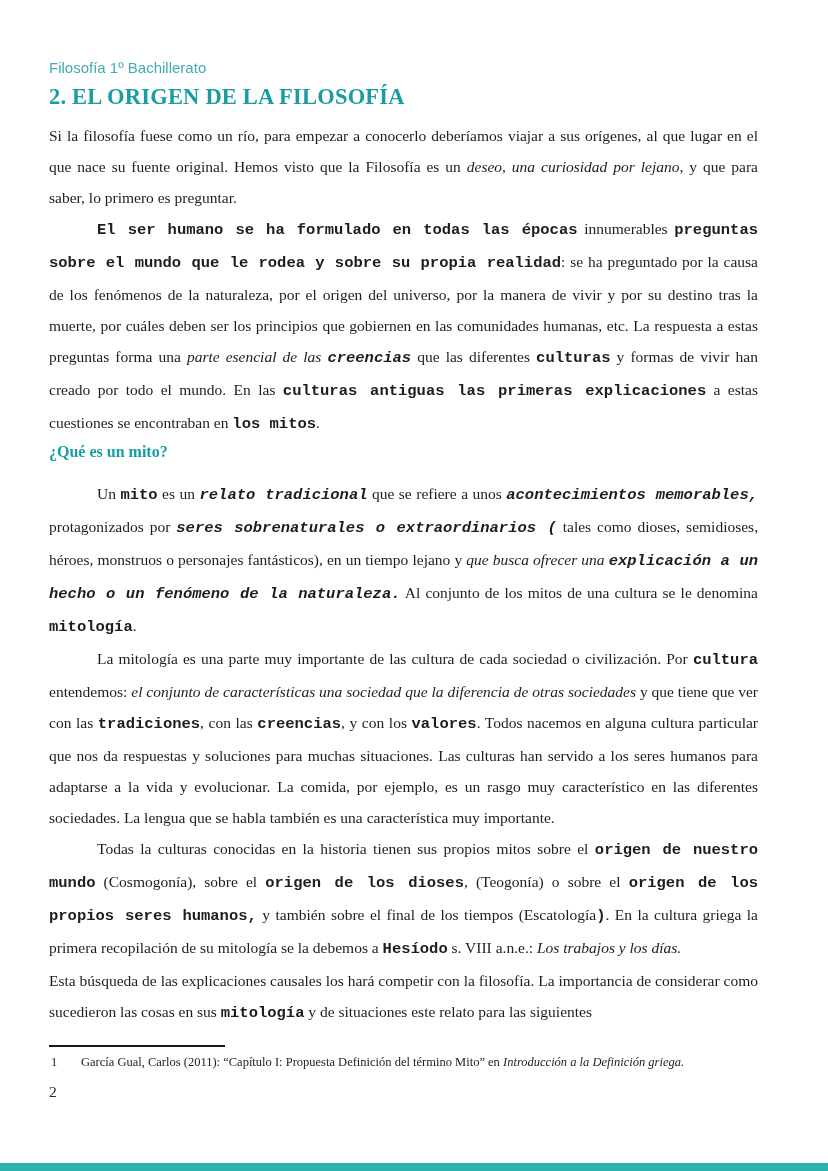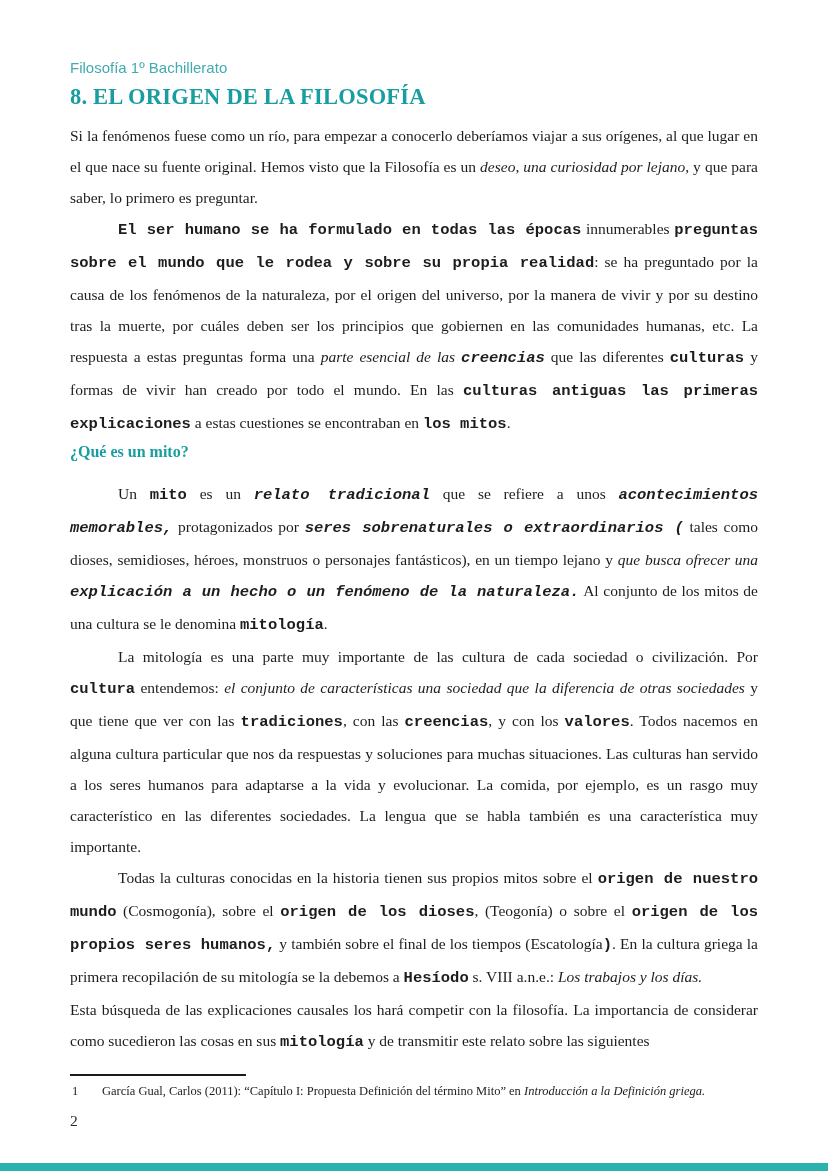--- a/index.html
+++ b/index.html
@@ -9,21 +9,21 @@
     width: 828px;
     height: 1171px;
     overflow: hidden;
   }
   body {
     position: relative;
     font-family: "Liberation Serif", serif;
     color: #1d1d1d;
   }
   .page {
-    padding: 58px 70px 0 70px;
+    padding: 58px 70px 0 49px;
     box-sizing: border-box;
   }
   .course-header {
     font-family: "Liberation Sans", sans-serif;
     font-size: 15px;
     line-height: 19px;
     color: var(--header-color, #43aab0);
     margin: 0 0 6px 0;
   }
   h1.doc-title {
@@ -94,30 +94,30 @@
     background: var(--bar-color, #2bb2af);
   }
 </style>
 </head>
 <body style="color: rgb(29, 29, 29);">
 
 <div class="page">
 
   <div class="course-header">Filosofía 1º Bachillerato</div>
 
-  <h1 class="doc-title">8. EL ORIGEN DE LA FILOSOFÍA</h1>
+  <h1 class="doc-title">2. EL ORIGEN DE LA FILOSOFÍA</h1>
 
   <div class="blocks">
-      <p><span>Si la fenómenos fuese como un río, para empezar a conocerlo deberíamos viajar a sus orígenes, al que lugar en el que nace su fuente original. Hemos visto que la Filosofía es un </span><span class="i">deseo, una curiosidad por lejano</span><span>, y que para saber, lo primero es preguntar.</span></p>
+      <p><span>Si la filosofía fuese como un río, para empezar a conocerlo deberíamos viajar a sus orígenes, al que lugar en el que nace su fuente original. Hemos visto que la Filosofía es un </span><span class="i">deseo, una curiosidad por lejano</span><span>, y que para saber, lo primero es preguntar.</span></p>
       <p class="indent"><span class="b">El ser humano se ha formulado en todas las épocas</span><span> innumerables </span><span class="b">preguntas sobre el mundo que le rodea y sobre su propia realidad</span><span>: se ha preguntado por la causa de los fenómenos de la naturaleza, por el origen del universo, por la manera de vivir y por su destino tras la muerte, por cuáles deben ser los principios que gobiernen en las comunidades humanas, etc. La respuesta a estas preguntas forma una </span><span class="i">parte esencial de las </span><span class="b i">creencias</span><span> que las diferentes </span><span class="b">culturas</span><span> y formas de vivir han creado por todo el mundo. En las </span><span class="b">culturas antiguas las primeras explicaciones</span><span> a estas cuestiones se encontraban en </span><span class="b">los mitos</span><span>.</span></p>
       <h3><span>¿Qué es un mito?</span></h3>
       <p class="indent"><span>Un </span><span class="b">mito</span><span> es un </span><span class="b i">relato tradicional</span><span> que se refiere a unos </span><span class="b i">acontecimientos memorables,</span><span> protagonizados por </span><span class="b i">seres sobrenaturales o extraordinarios (</span><span> tales como dioses, semidioses, héroes, monstruos o personajes fantásticos),  en un tiempo lejano y </span><span class="i">que busca ofrecer una </span><span class="b i">explicación a un hecho o un fenómeno de la naturaleza.</span><span> Al conjunto de los mitos de una cultura se le denomina </span><span class="b">mitología</span><span>.</span></p>
       <p class="indent"><span>La mitología es una parte muy importante de las cultura de cada sociedad o civilización. Por </span><span class="b">cultura</span><span> entendemos: </span><span class="i">el conjunto de características una sociedad que la diferencia de otras sociedades</span><span> y que tiene que ver con las </span><span class="b">tradiciones</span><span>, con las </span><span class="b">creencias</span><span>,  y con los </span><span class="b">valores</span><span>. Todos nacemos en alguna cultura particular que nos da respuestas y soluciones para muchas situaciones. Las culturas han servido a los seres humanos para adaptarse a la vida y evolucionar.  La comida, por ejemplo, es un rasgo muy característico en las diferentes sociedades. La lengua que se habla también es una característica muy importante.</span></p>
       <p class="indent"><span>Todas la culturas conocidas en la historia tienen sus propios mitos sobre el </span><span class="b">origen de nuestro mundo</span><span> (Cosmogonía), sobre el </span><span class="b">origen de los dioses</span><span>, (Teogonía) o sobre el </span><span class="b">origen de los propios seres humanos,</span><span> y también sobre el final de los tiempos (Escatología</span><span class="b">)</span><span>. En la cultura griega la primera recopilación de su mitología se la debemos a </span><span class="b">Hesíodo</span><span> s. VIII a.n.e.: </span><span class="i">Los trabajos y los días.</span></p>
-      <p><span>Esta búsqueda de las explicaciones causales los hará competir con la filosofía. La importancia de considerar como sucedieron las cosas en sus </span><span class="b">mitología</span><span> y de transmitir este relato sobre las siguientes</span></p>
+      <p><span>Esta búsqueda de las explicaciones causales los hará competir con la filosofía. La importancia de considerar como sucedieron las cosas en sus </span><span class="b">mitología</span><span> y de situaciones este relato para las siguientes</span></p>
     </div>
 
   <div class="footnote">
     <div class="footnote-rule"></div>
     <div class="footnote-line">
       <span class="footnote-marker">1</span>
       <span><span>García Gual, Carlos (2011): “Capítulo I: Propuesta Definición del término Mito”  en </span><span class="i">Introducción a la Definición griega.</span></span>
     </div>
   </div>
 

